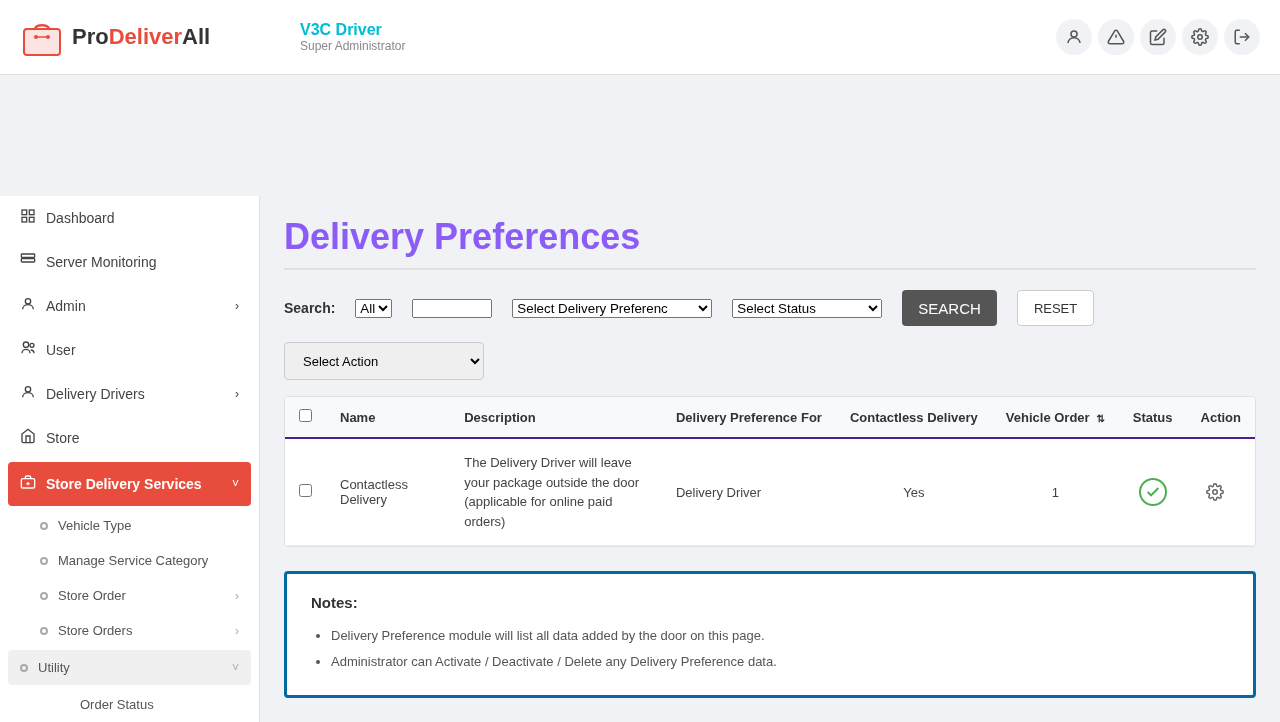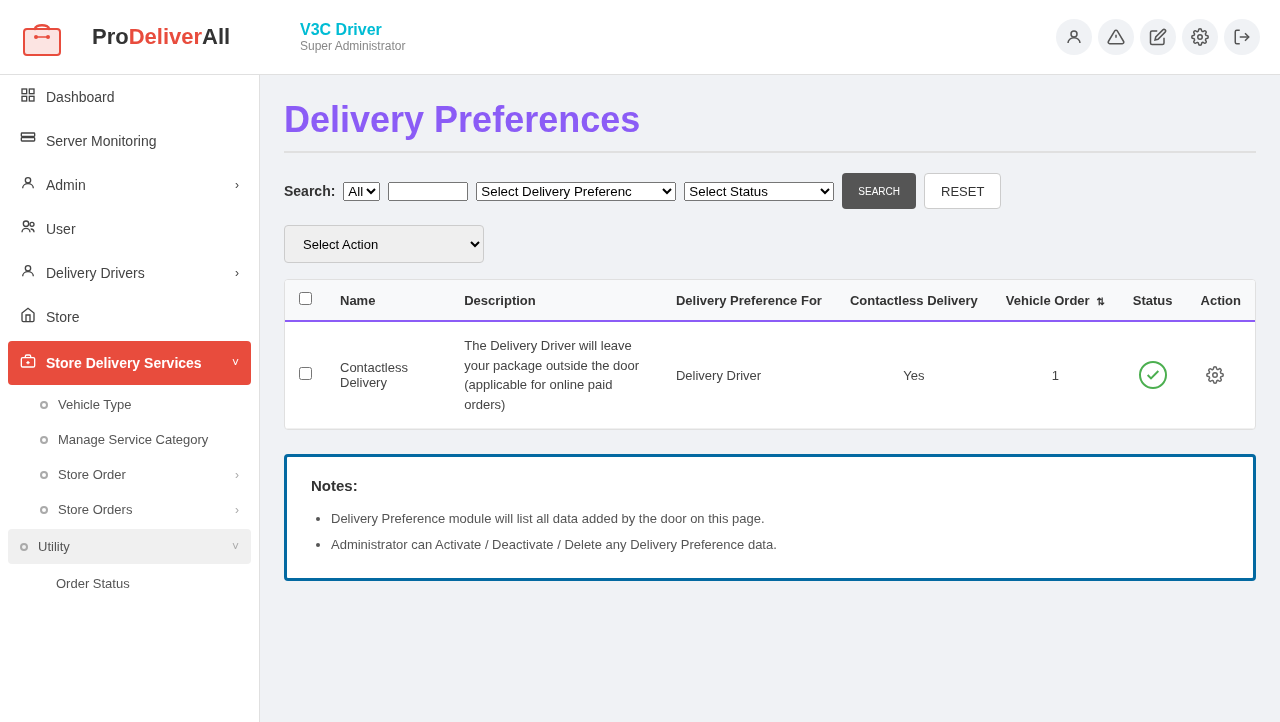--- a/index.html
+++ b/index.html
@@ -23,21 +23,21 @@
       width: 260px;
     }
     .logo-icon {
       width: 44px;
       height: 44px;
     }
     .logo-text {
       font-size: 22px;
       font-weight: bold;
     }
-    .logo-text span.pro { color: #333; margin-left: 20px; }
+    .logo-text span.pro { color: #333; }
     .logo-text span.deliver { color: #e84c3d; }
     .logo-text span.all { color: #333; }
 
     .header-right {
       display: flex;
       align-items: center;
       gap: 6px;
     }
     .header-center {
       flex: 1;
@@ -63,20 +63,21 @@
       cursor: pointer;
       color: #555;
       font-size: 16px;
     }
 
     
     .main-layout {
       display: flex;
       flex: 1;
       overflow: hidden;
+      align-items: flex-end;
     }
 
     
     .sidebar {
       width: 260px;
       background: #fff;
       border-right: 1px solid #e0e0e0;
       overflow-y: auto;
       flex-shrink: 0;
     }
@@ -140,21 +141,21 @@
       font-size: 14px;
       font-weight: bold;
       color: #333;
     }
     .btn-search {
       background: #555;
       color: #fff;
       border: none;
       border-radius: 4px;
       padding: 7px 16px;
-      font-size: 10px;
+      font-size: 15px;
       cursor: pointer;
       height: 36px;
     }
     .btn-reset {
       background: #fff;
       color: #333;
       border: 1px solid #ccc;
       border-radius: 4px;
       padding: 7px 16px;
       font-size: 13px;
@@ -176,21 +177,21 @@
     }
     .search-row {
       display: flex;
       align-items: center;
       justify-content: space-between;
       margin-bottom: 16px;
     }
     .search-left {
       display: flex;
       align-items: center;
-      gap: 8px;
+      gap: 20px;
       flex-wrap: wrap;
     }
 
     
     .action-row {
       margin-bottom: 16px;
     }
     .action-row select {
       border: 1px solid #ccc;
       border-radius: 4px;
@@ -214,21 +215,21 @@
       font-size: 13px;
     }
     thead tr {
       background: #f8f9fa;
     }
     thead th {
       padding: 12px 14px;
       text-align: left;
       font-weight: bold;
       color: #333;
-      border-bottom: 2px solid #8b5cf6;
+      border-bottom: 2px solid #4c1d95;
       white-space: nowrap;
     }
     thead th.sortable { cursor: pointer; }
     thead th .sort-icon { margin-left: 4px; font-size: 10px; }
     tbody tr { border-bottom: 1px solid #f0f0f0; }
     tbody td {
       padding: 14px 14px;
       color: #444;
       vertical-align: middle;
     }
@@ -450,21 +451,21 @@
     </div>
 
     <div class="sidebar-sub-item" style="justify-content:space-between; background:#f0f0f0; border-radius:4px; margin:2px 8px; padding:10px 12px;">
       <div style="display:flex;align-items:center;gap:10px;">
         <span class="circle-icon"></span>
         <span>Utility</span>
       </div>
       <span class="chevron" style="margin-left:auto;font-size:12px;color:#aaa;">˅</span>
     </div>
 
-    <div class="sidebar-sub-item" style="padding-left:56px;">
+    <div class="sidebar-sub-item" style="padding-left:80px;">
       <span>Order Status</span>
     </div>
 
   </div>
 
   <div class="content">
     <div class="page-title">Delivery Preferences</div>
     <hr class="page-divider">
 
     <div class="search-row">

